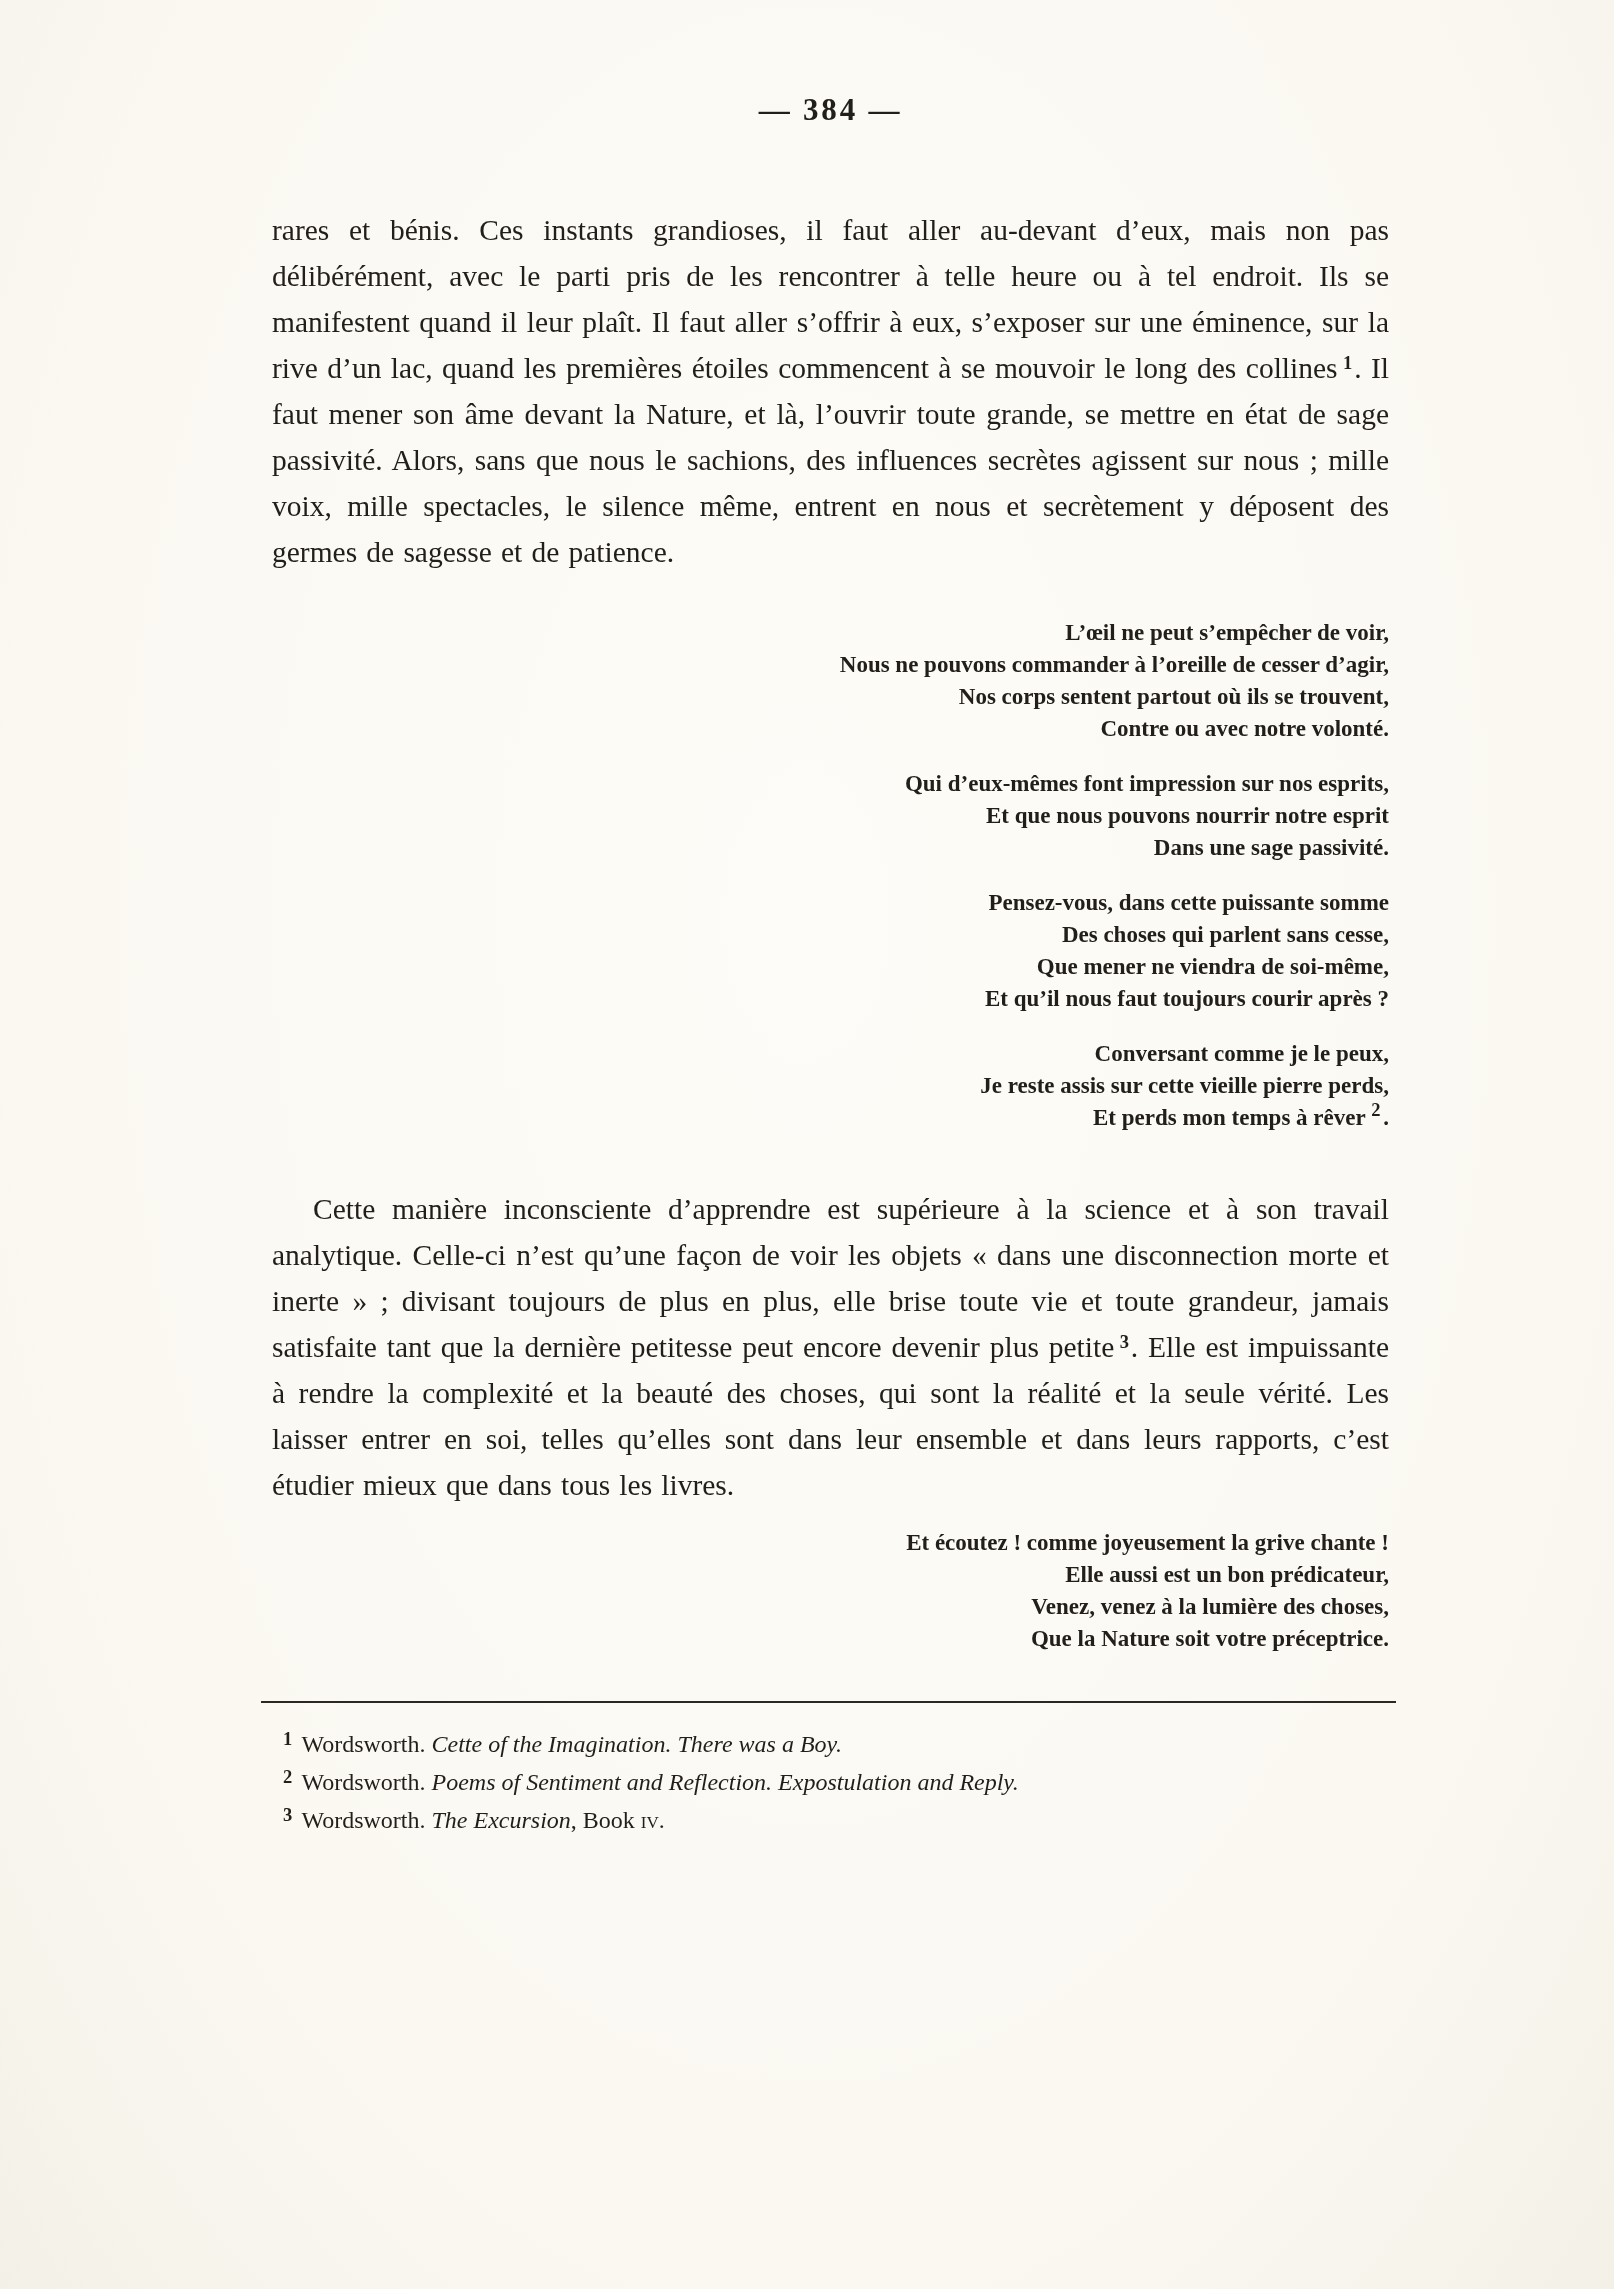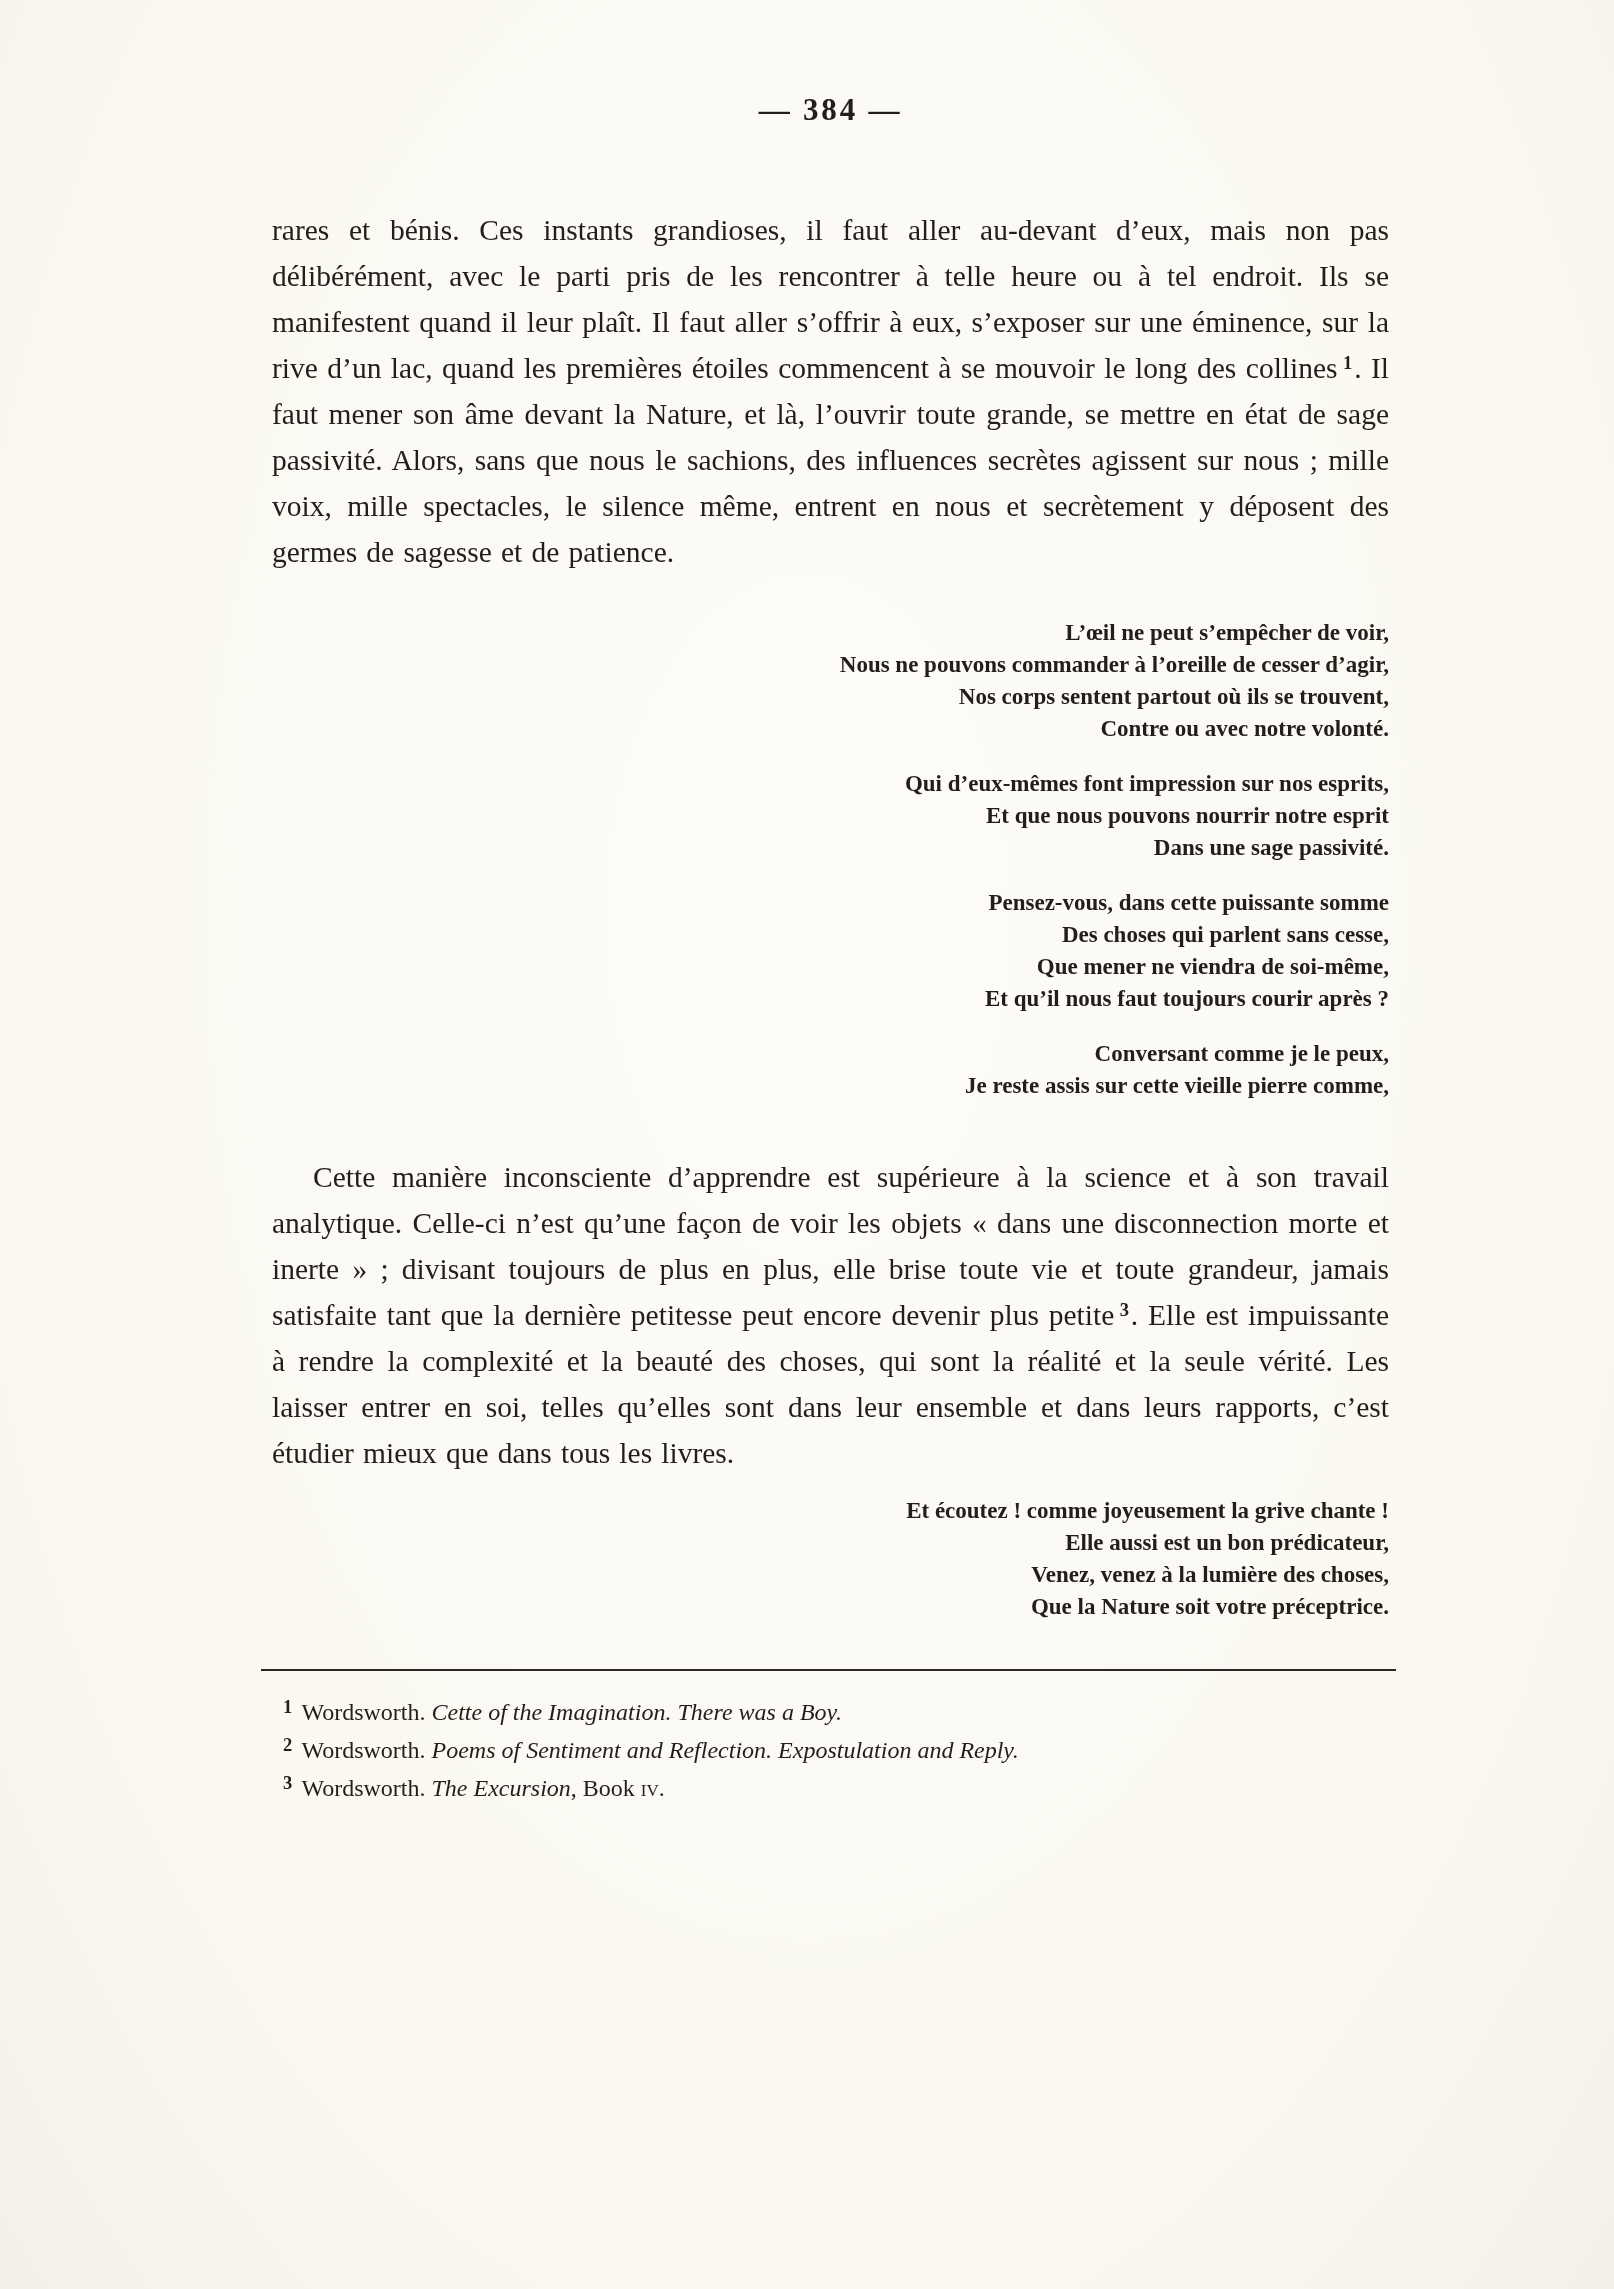--- a/index.html
+++ b/index.html
@@ -103,21 +103,22 @@
 
       <div class="stanza">
         <div class="verse-line">Pensez-vous, dans cette puissante somme</div>
         <div class="verse-line">Des choses qui parlent sans cesse,</div>
         <div class="verse-line">Que mener ne viendra de soi-même,</div>
         <div class="verse-line">Et qu’il nous faut toujours courir après ?</div>
       </div>
 
       <div class="stanza">
         <div class="verse-line">Conversant comme je le peux,</div>
-        <div class="verse-line">Je reste assis sur cette vieille pierre comme,</div>
+        <div class="verse-line">Je reste assis sur cette vieille pierre perds,</div>
+        <div class="verse-line"><span>Et perds mon temps à rêver</span><sup class="fnref">2</sup><span>.</span></div>
       </div>
 
     </div>
 
     <p class="para para-2"><span>Cette manière inconsciente d’apprendre est supérieure à la science et à son travail analytique. Celle-ci n’est qu’une façon de voir les objets « dans une disconnection morte et inerte » ; divisant toujours de plus en plus, elle brise toute vie et toute grandeur, jamais satisfaite tant que la dernière petitesse peut encore devenir plus petite</span><sup class="fnref fnref-inline">3</sup><span>. Elle est impuissante à rendre la complexité et la beauté des choses, qui sont la réalité et la seule vérité. Les laisser entrer en soi, telles qu’elles sont dans leur ensemble et dans leurs rapports, c’est étudier mieux que dans tous les livres.</span></p>
 
     <div class="verse-group verse-group-2">
       <div class="stanza">
         <div class="verse-line">Et écoutez ! comme joyeusement la grive chante !</div>
         <div class="verse-line">Elle aussi est un bon prédicateur,</div>

